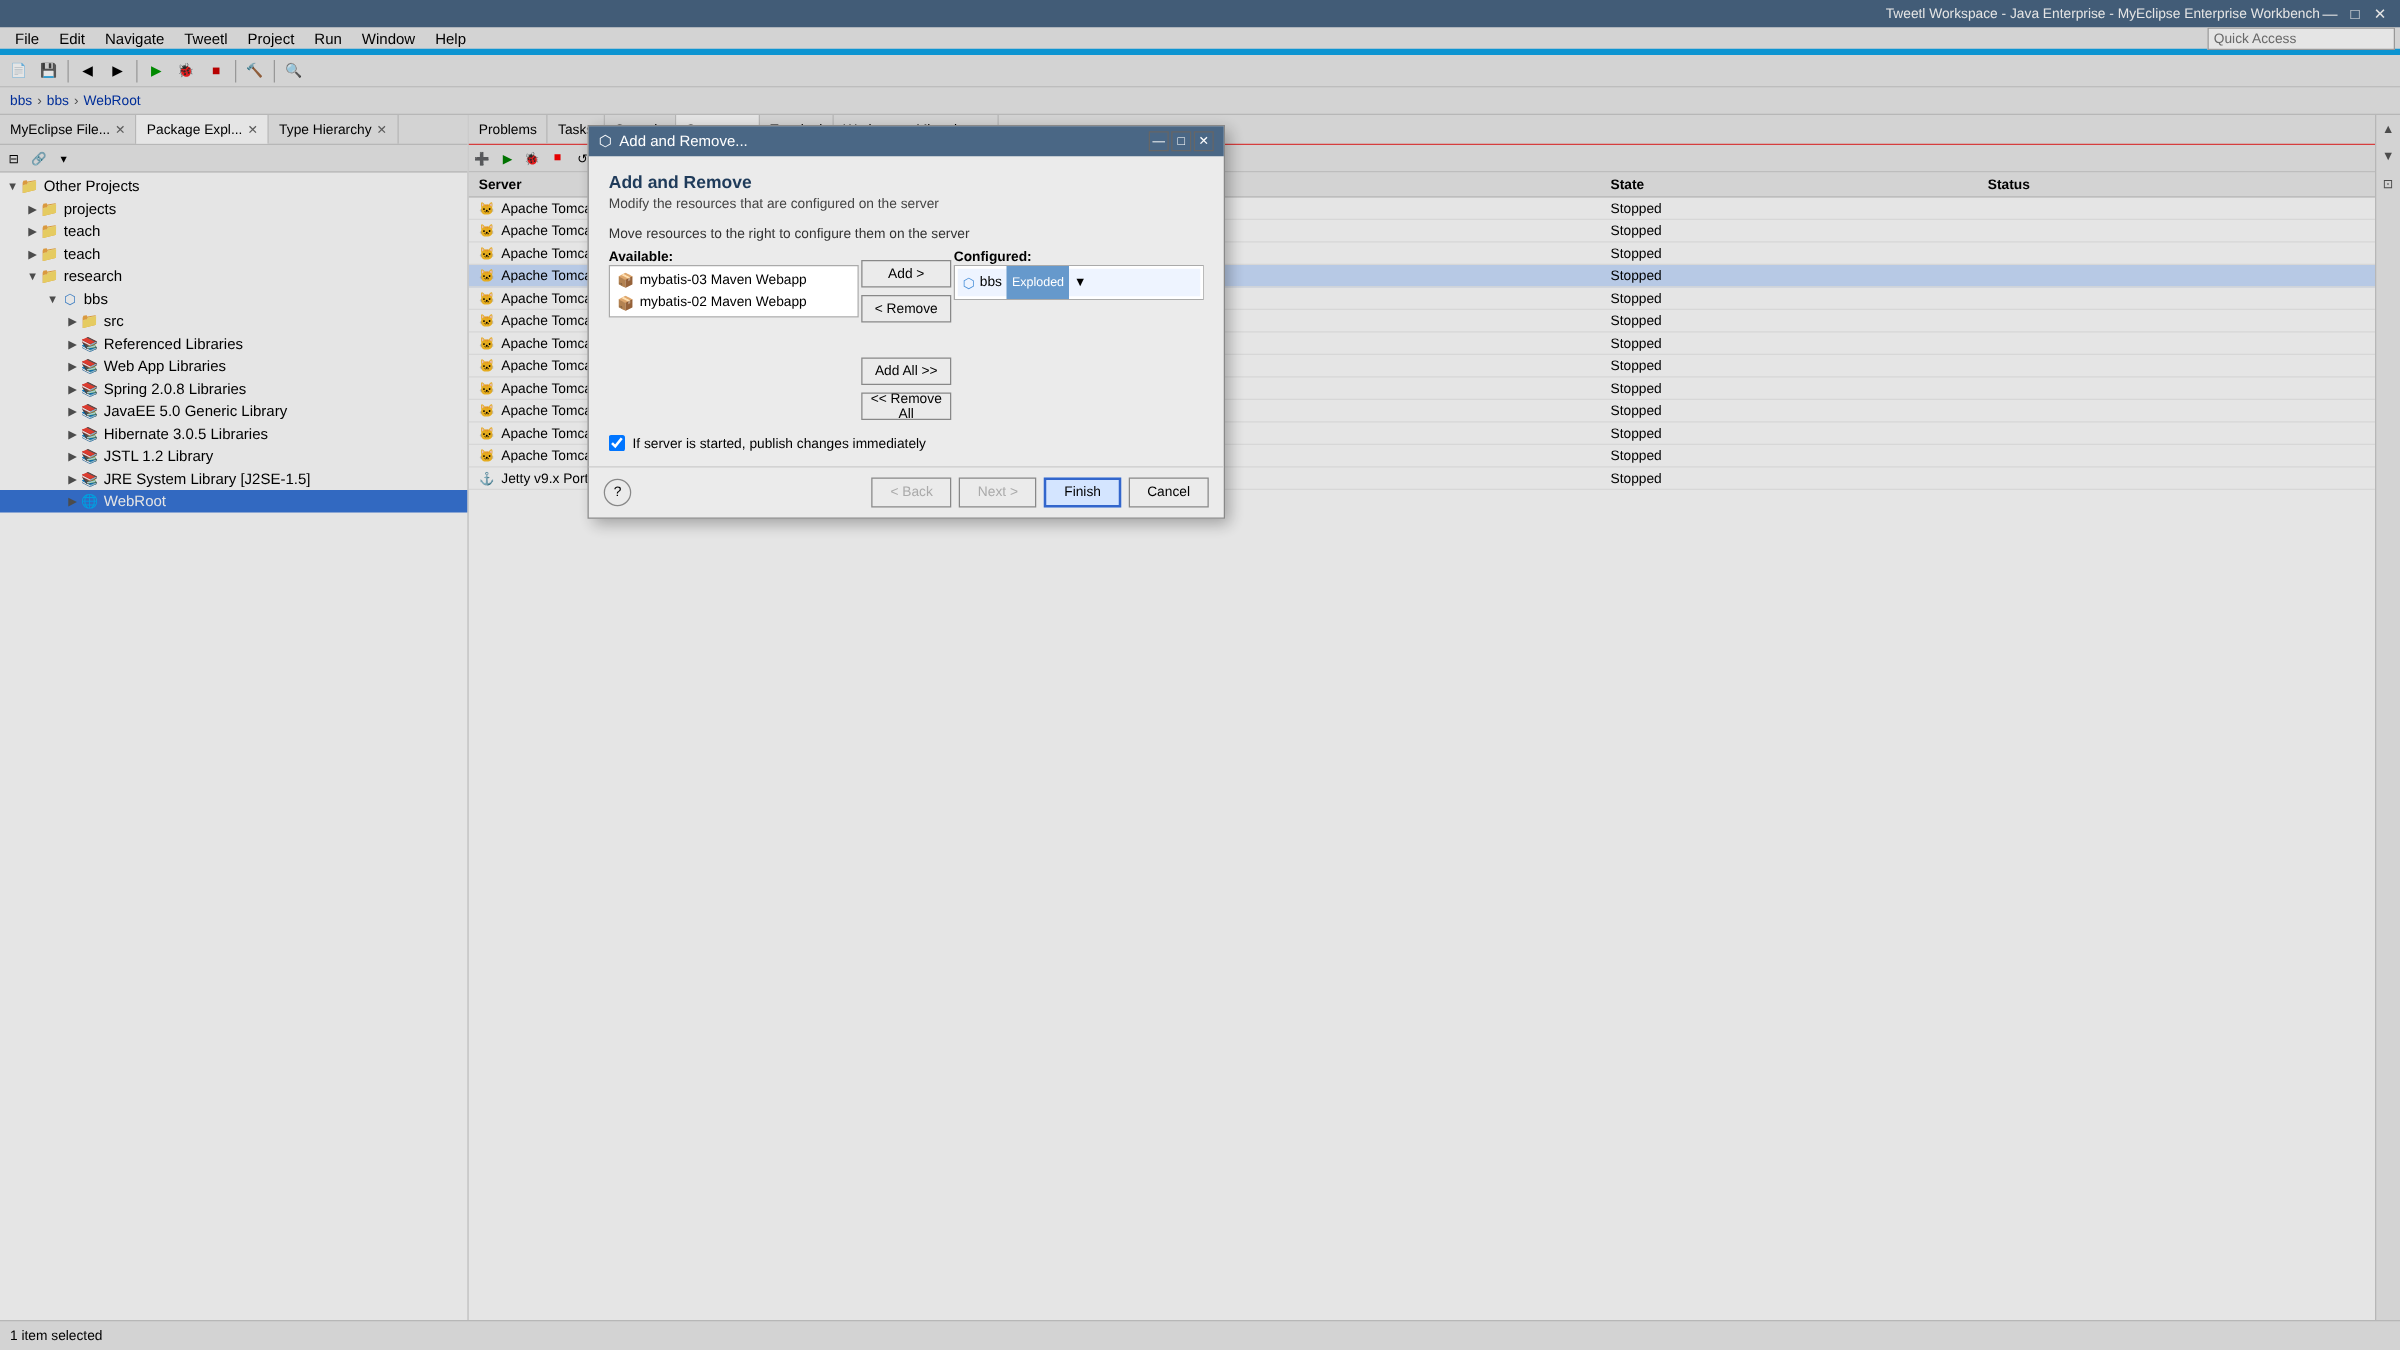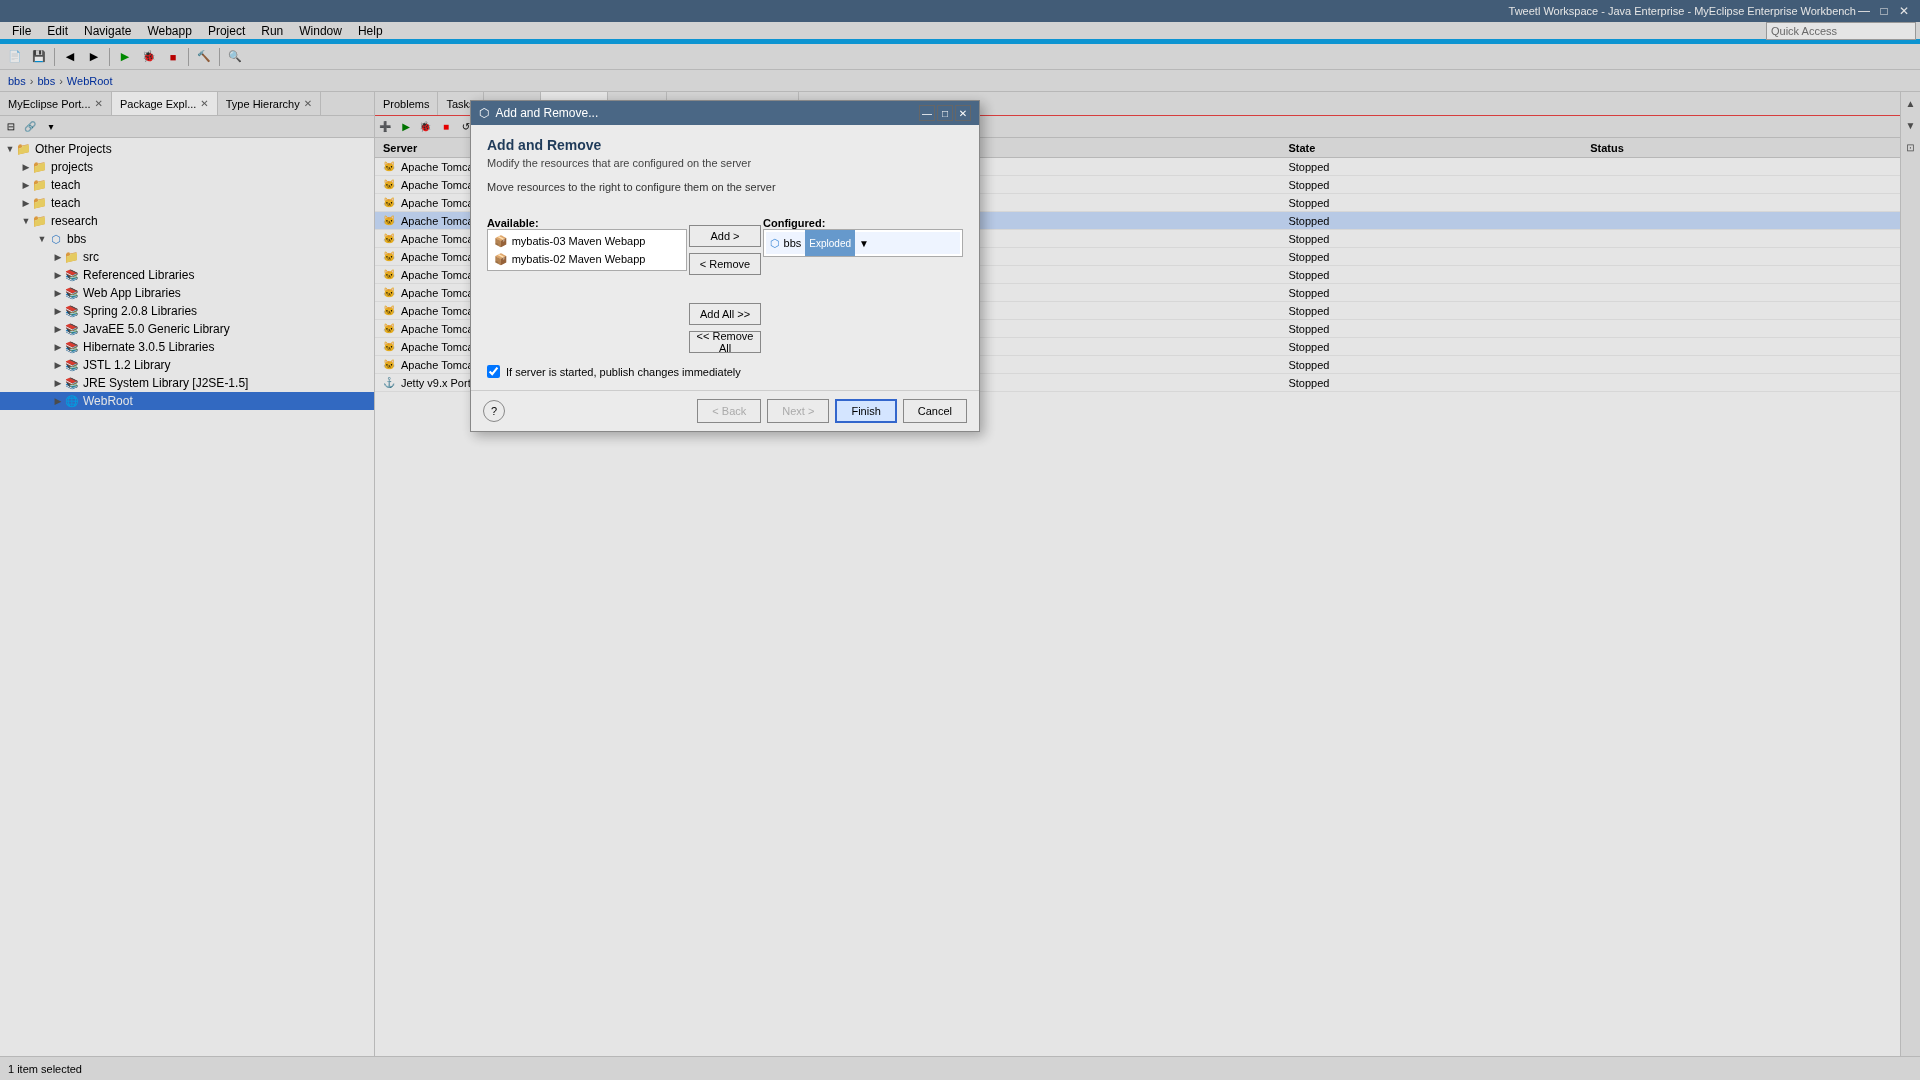--- a/index.html
+++ b/index.html
@@ -221,21 +221,21 @@
       padding: 0 8px;
       justify-content: space-between;
     }
     .dialog-title-text { font-size: 12px; display: flex; align-items: center; gap: 6px; }
     .dialog-controls { display: flex; gap: 2px; }
     .dialog-btn { background: none; border: 1px solid #666; color: white; width: 16px; height: 16px; cursor: pointer; font-size: 10px; display: flex; align-items: center; justify-content: center; }
 
     .dialog-content { padding: 12px 16px; flex: 1; }
     .dialog-heading { font-size: 14px; font-weight: bold; color: #1F3B5A; margin-bottom: 4px; }
     .dialog-subtext { font-size: 11px; color: #444; margin-bottom: 12px; }
-    .dialog-instruction { font-size: 11px; color: #333; margin-bottom: 24px; }
+    .dialog-instruction { font-size: 11px; color: #333; margin-bottom: 7px; }
     .dialog-panel-left { flex: 1; display: flex; flex-direction: column; }
     .dialog-panel-right { flex: 1; display: flex; flex-direction: column; }
     .dialog-panel-label { font-size: 11px; font-weight: bold; margin-bottom: 0; }
     .dialog-panel-box {
       flex: 1;
       border: 1px solid #AAAAAA;
       background: white;
       overflow-y: auto;
       padding: 2px;
     }
@@ -385,21 +385,21 @@
     <button class="title-bar-btn">—</button>
     <button class="title-bar-btn">□</button>
     <button class="title-bar-btn">✕</button>
   </div>
 </div>
 
 <div class="menu-bar">
   <span class="menu-item">File</span>
   <span class="menu-item">Edit</span>
   <span class="menu-item">Navigate</span>
-  <span class="menu-item">Webapp</span>
+  <span class="menu-item">Tweetl</span>
   <span class="menu-item">Project</span>
   <span class="menu-item">Run</span>
   <span class="menu-item">Window</span>
   <span class="menu-item">Help</span>
   <div class="quick-access">
     <input class="quick-access-input" placeholder="Quick Access" style="">
   </div>
 </div>
 
 <div class="toolbar">
@@ -425,21 +425,21 @@
   <span class="breadcrumb-sep">›</span>
   <span class="breadcrumb-item">WebRoot</span>
 </div>
 
 <div class="main-layout">
 
   <div class="left-panel">
 
     <div class="panel-tabs">
       <div class="panel-tab">
-        <span>MyEclipse Port...</span>
+        <span>MyEclipse File...</span>
         <span class="panel-tab-close">✕</span>
       </div>
       <div class="panel-tab active">
         <span>Package Expl...</span>
         <span class="panel-tab-close">✕</span>
       </div>
       <div class="panel-tab">
         <span>Type Hierarchy</span>
         <span class="panel-tab-close">✕</span>
       </div>

